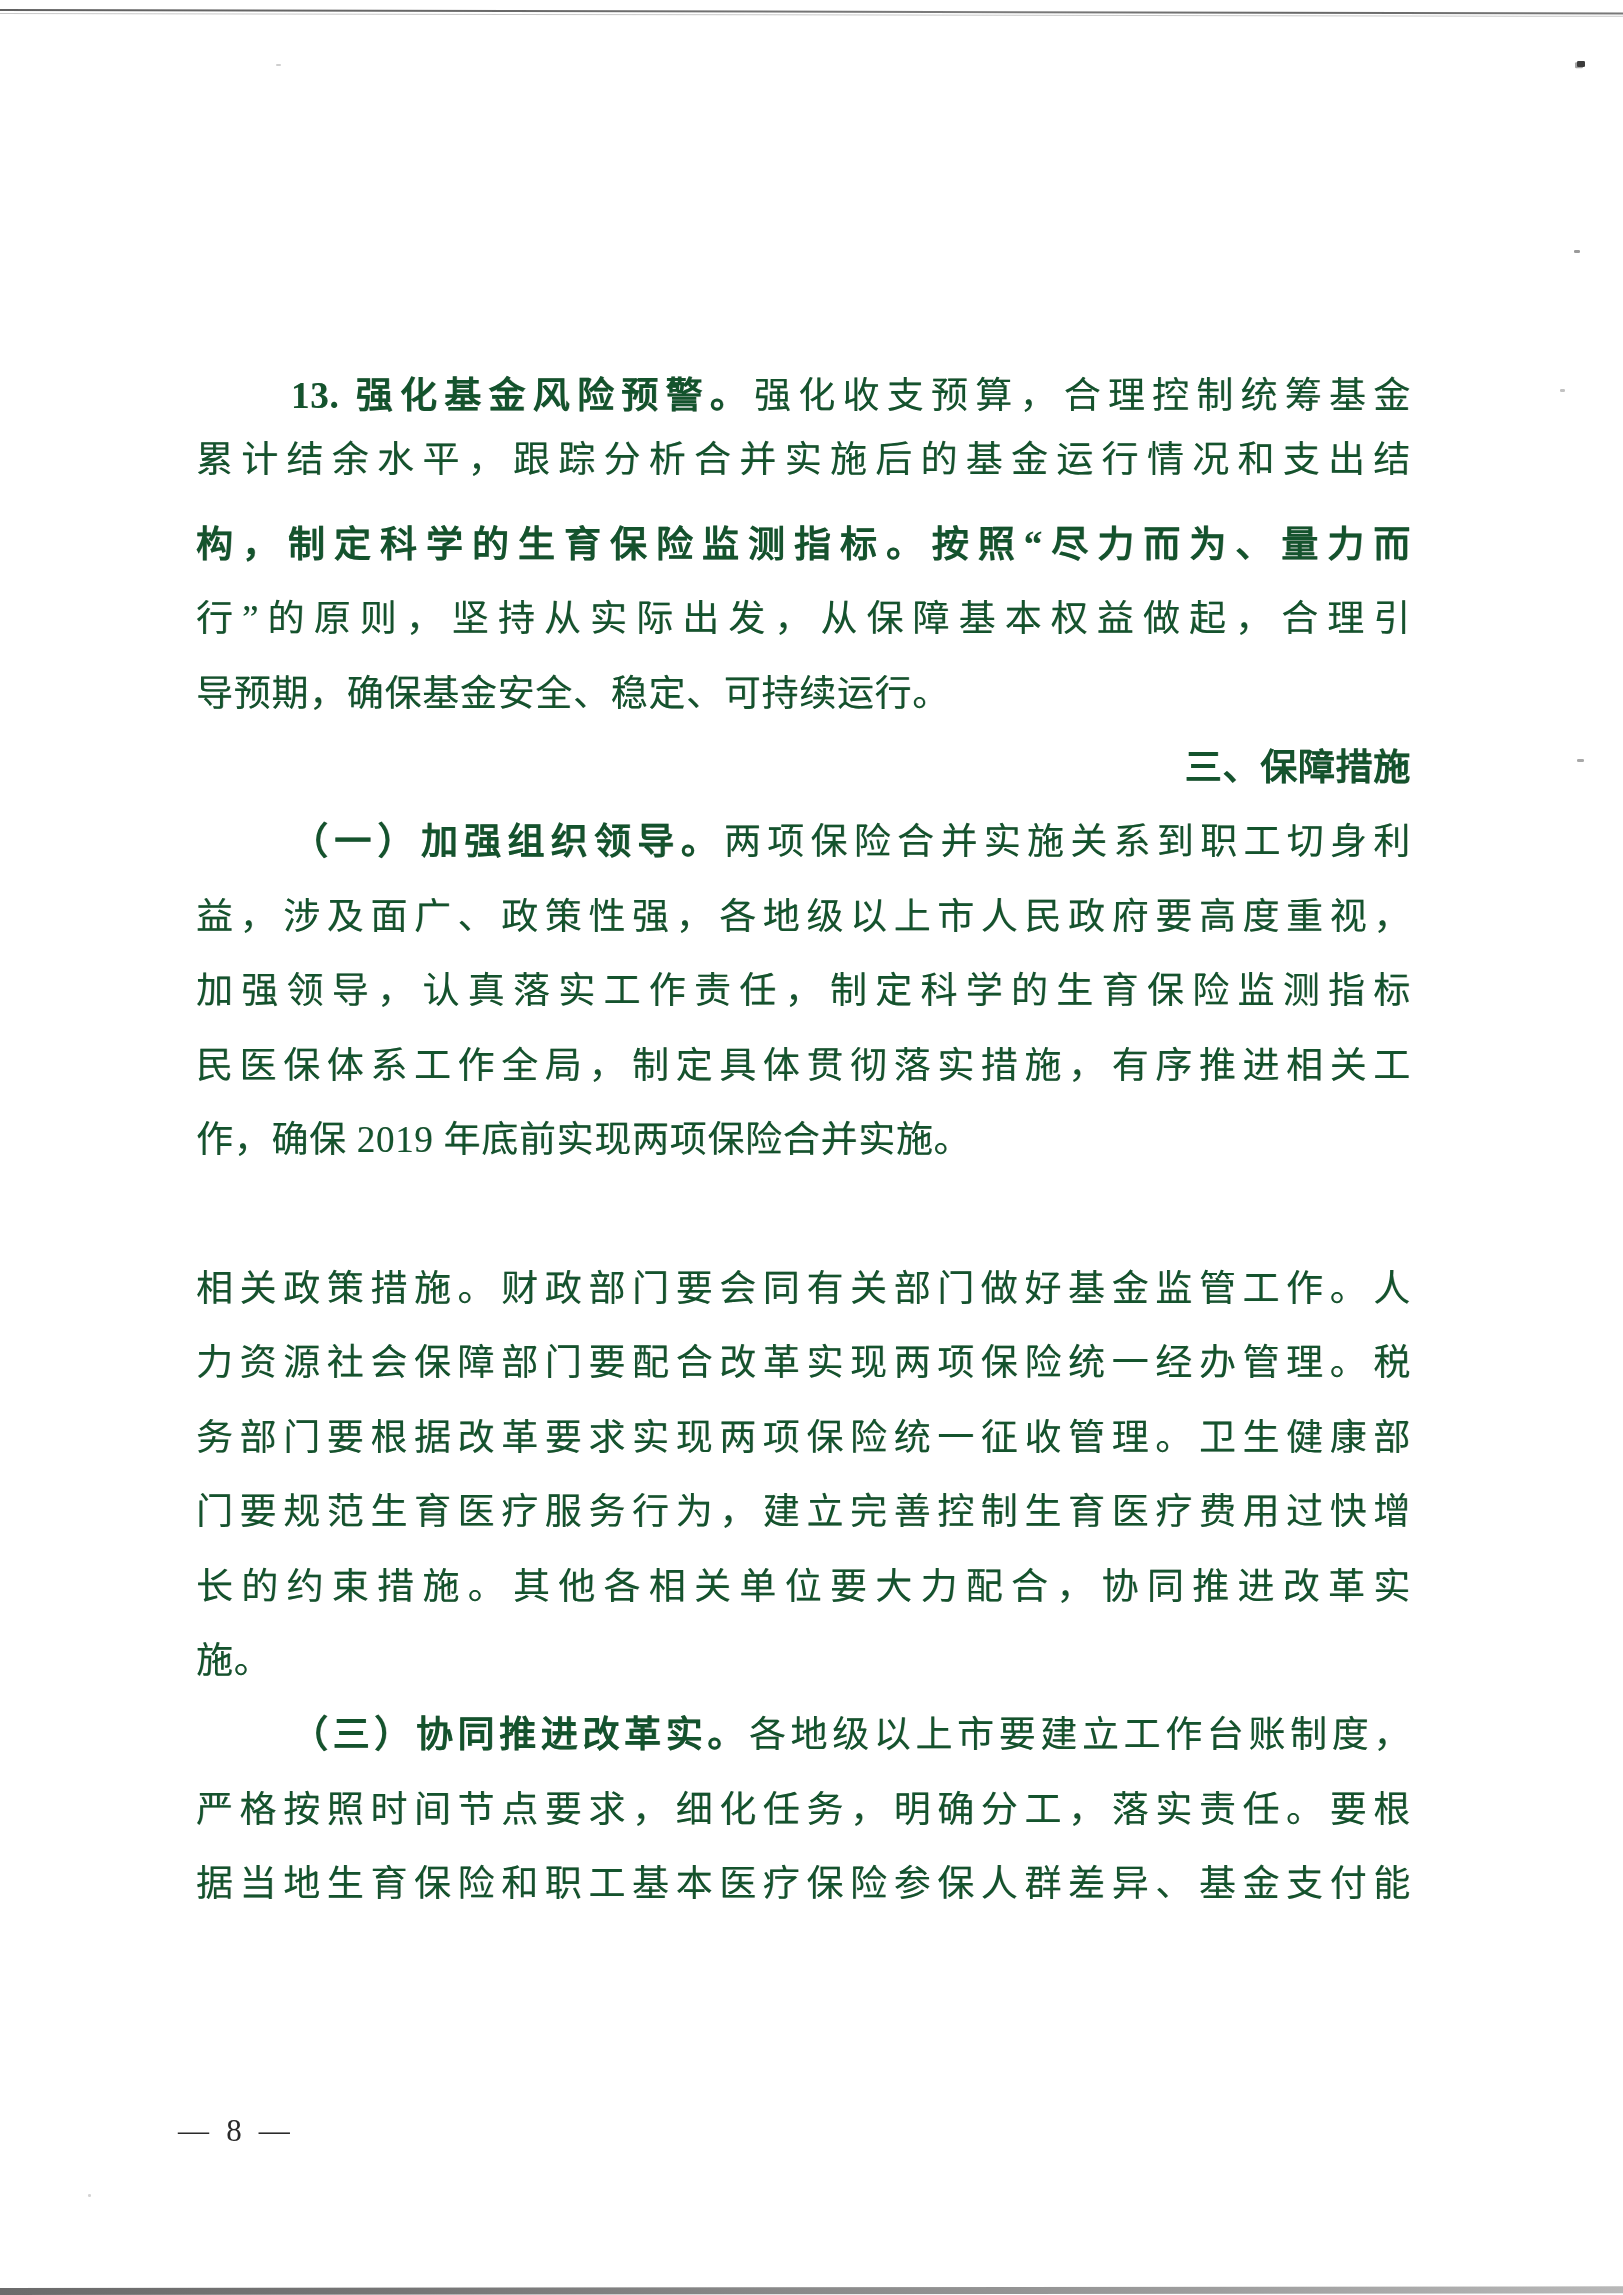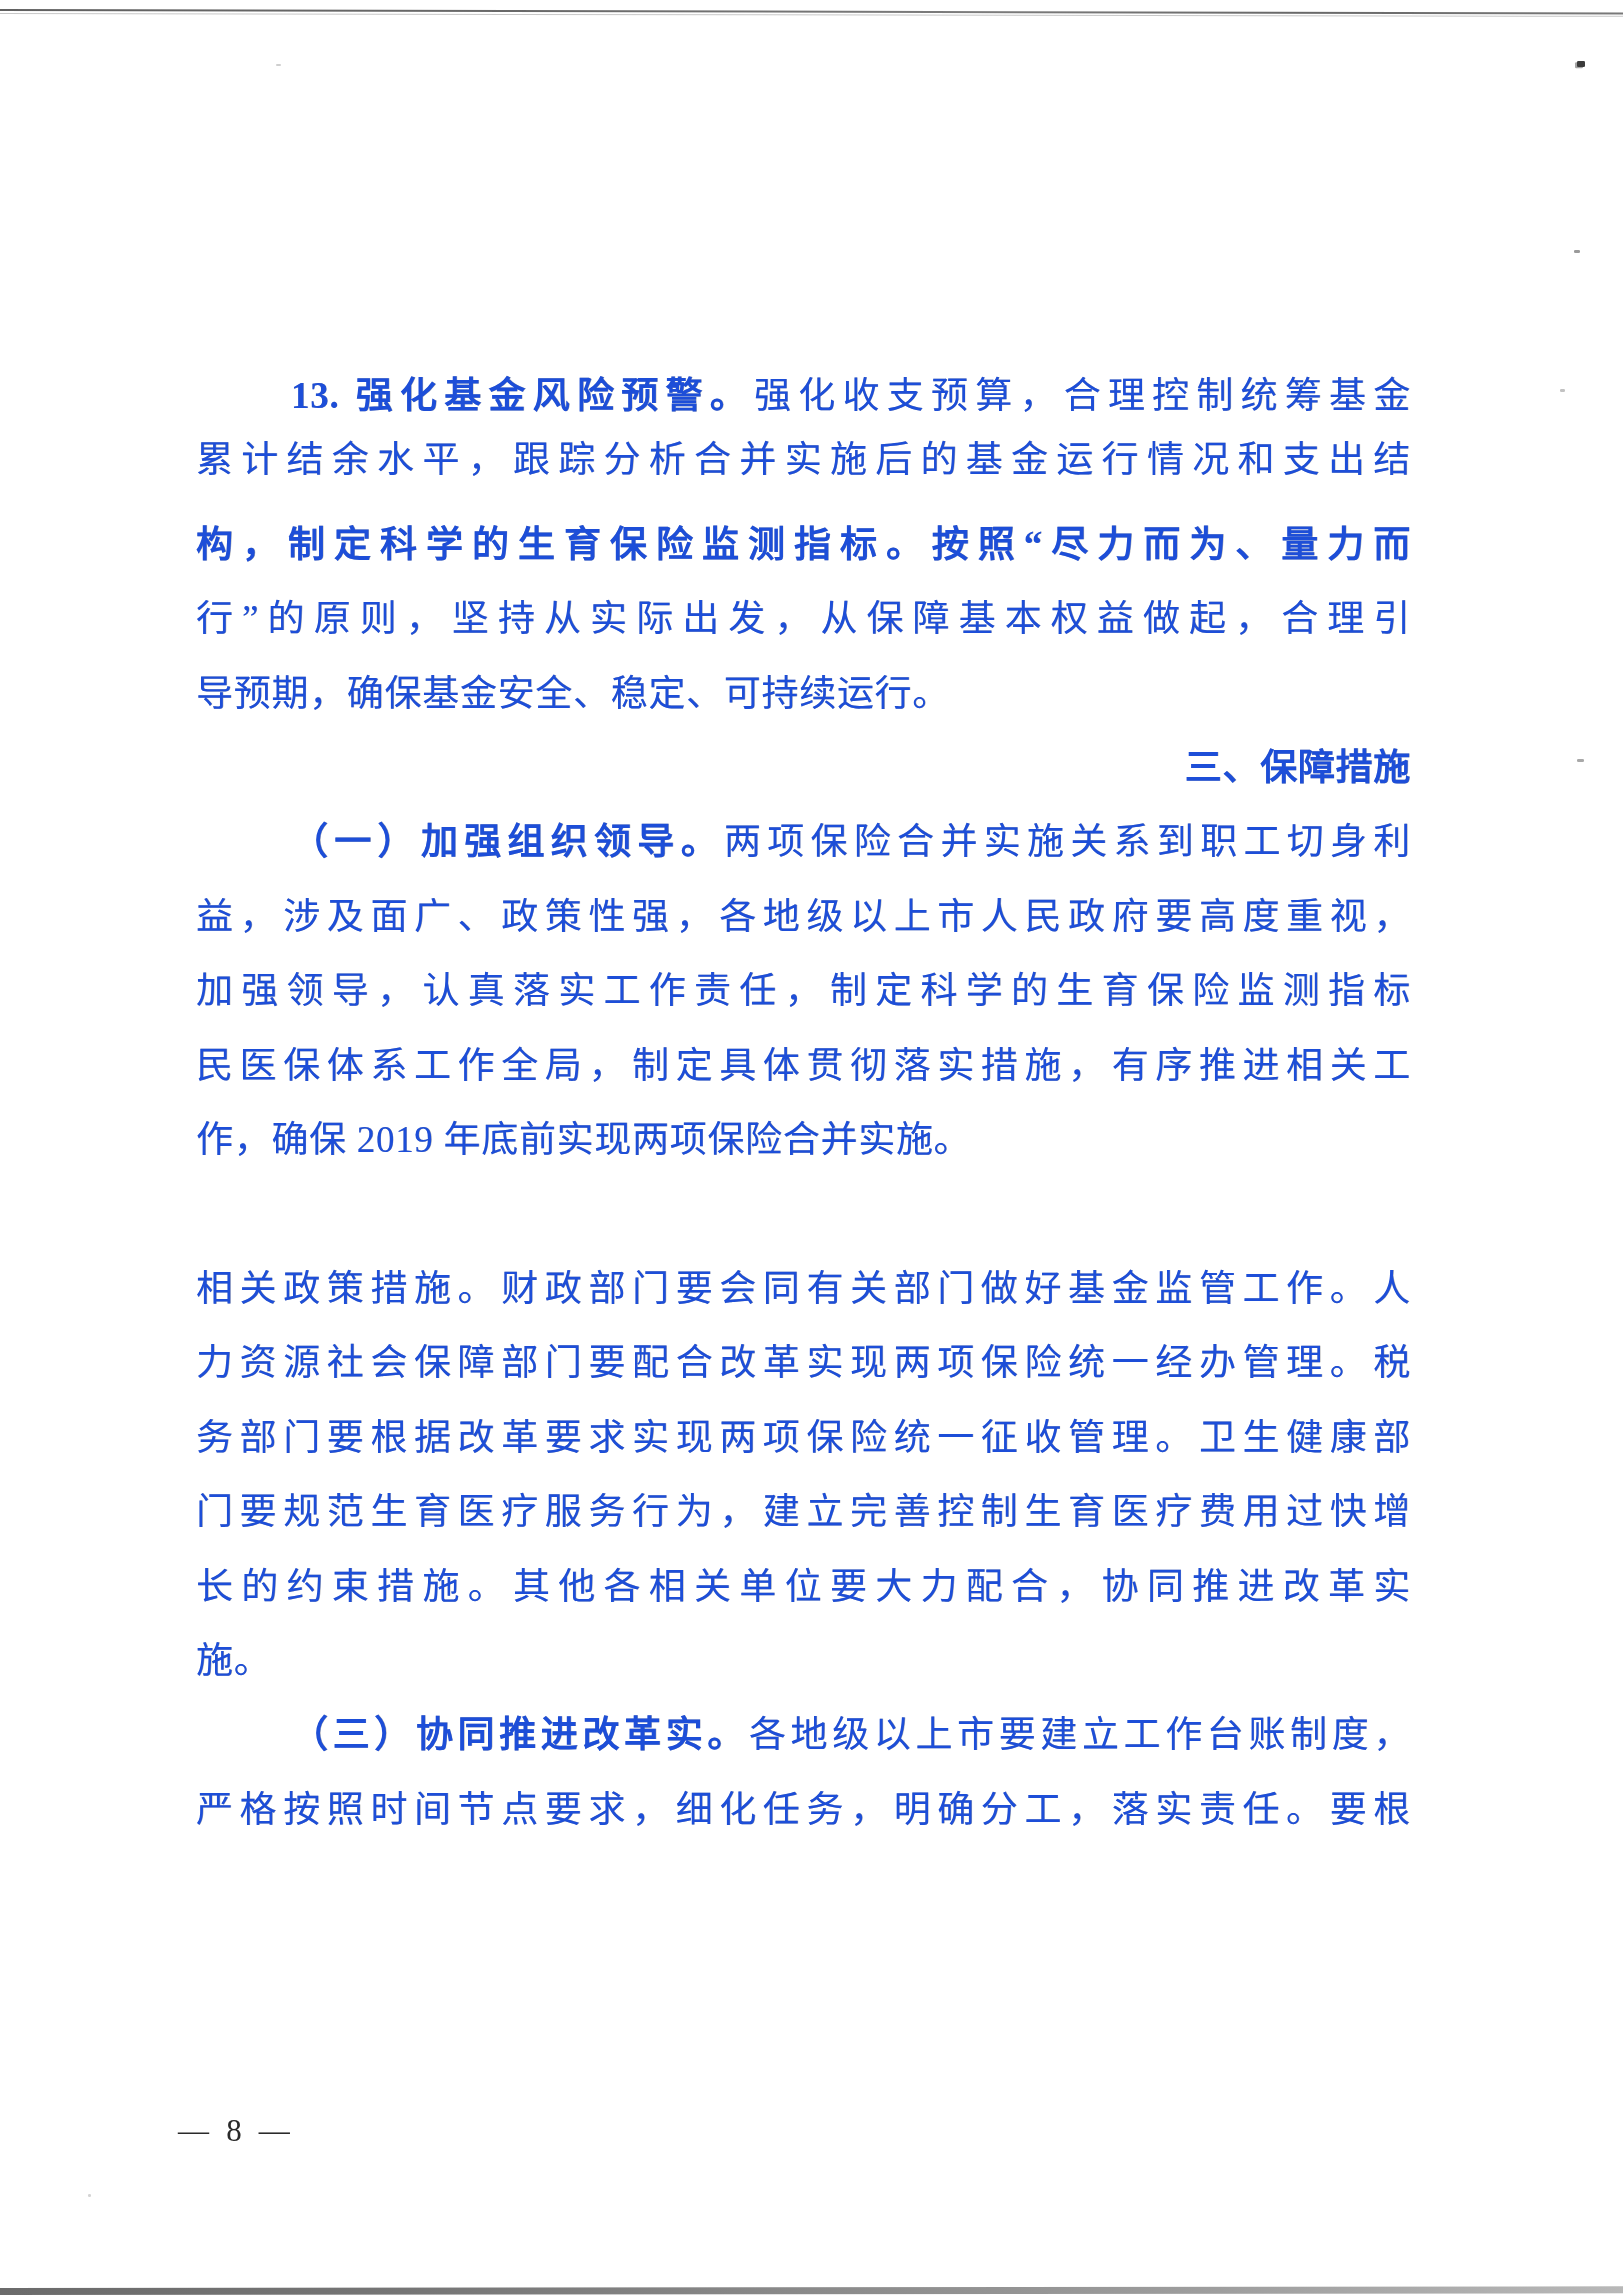--- a/index.html
+++ b/index.html
@@ -59,21 +59,21 @@
     height: 1644px;
     filter: blur(0.2px);
   }
   .line {
     position: absolute;
     left: 0;
     width: 100%;
     height: 75px;
     line-height: 75px;
     font-size: 37px;
-    color: #1d4ed8;
+    color: #14532d;
     letter-spacing: 0.7px;
     text-shadow: 0.4px 0.4px 0.5px rgba(25,25,25,0.35);
     box-sizing: border-box;
     white-space: nowrap;
   }
   .line.j {
     white-space: normal;
     text-align: justify;
     text-align-last: justify;
   }
@@ -120,20 +120,21 @@
       <div class="line j" style="top: 670px;"><span class="seg">民医保体系工作全局，制定具体贯彻落实措施，有序推进相关工</span></div>
       <div class="line" style="top: 744px;"><span class="seg">作，确保 2019 年底前实现两项保险合并实施。</span></div>
       <div class="line j" style="top: 893px;"><span class="seg">相关政策措施。财政部门要会同有关部门做好基金监管工作。人</span></div>
       <div class="line j" style="top: 967px;"><span class="seg">力资源社会保障部门要配合改革实现两项保险统一经办管理。税</span></div>
       <div class="line j" style="top: 1042px;"><span class="seg">务部门要根据改革要求实现两项保险统一征收管理。卫生健康部</span></div>
       <div class="line j" style="top: 1116px;"><span class="seg">门要规范生育医疗服务行为，建立完善控制生育医疗费用过快增</span></div>
       <div class="line j" style="top: 1191px;"><span class="seg">长的约束措施。其他各相关单位要大力配合，协同推进改革实</span></div>
       <div class="line" style="top: 1265px;"><span class="seg">施。</span></div>
       <div class="line j ind" style="top: 1339px;"><span class="seg b">（三）协同推进改革实。</span><span class="seg">各地级以上市要建立工作台账制度，</span></div>
       <div class="line j" style="top: 1414px;"><span class="seg">严格按照时间节点要求，细化任务，明确分工，落实责任。要根</span></div>
+      <div class="line j" style="top: 1488px;"><span class="seg">据当地生育保险和职工基本医疗保险参保人群差异、基金支付能</span></div>
     </div>
 
   <div class="page-number">— 8 —</div>
 
   <div class="scanbar-bottom"></div>
 
 </div>
 
 
 </body></html>

